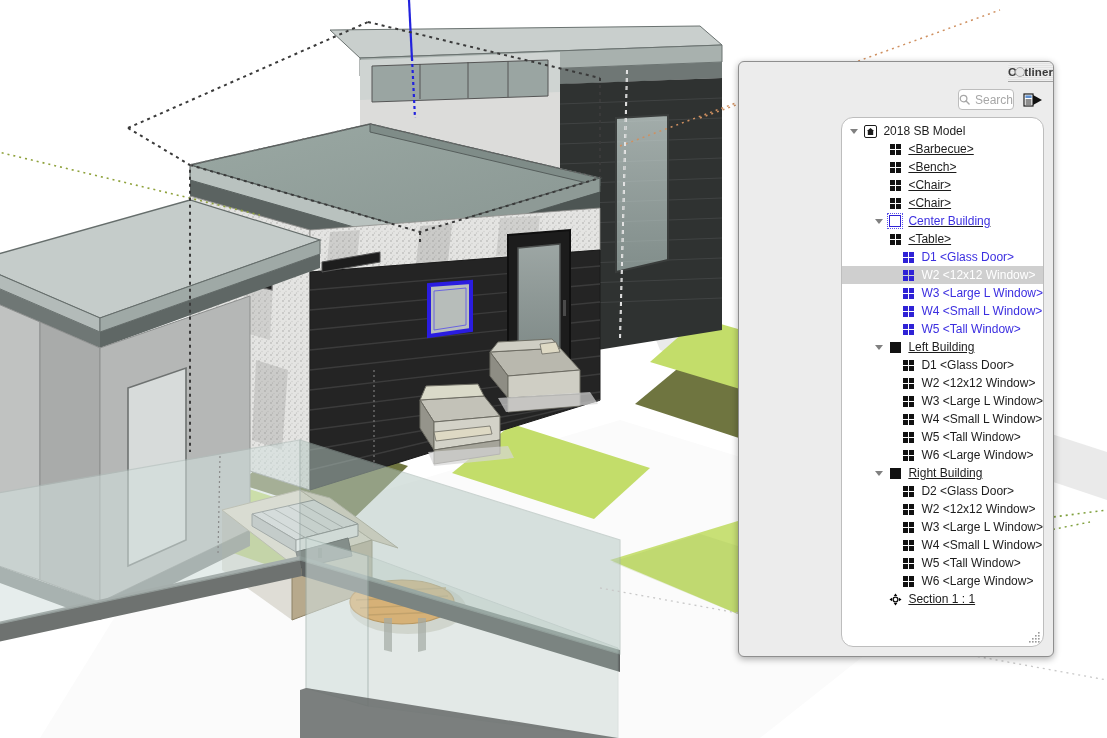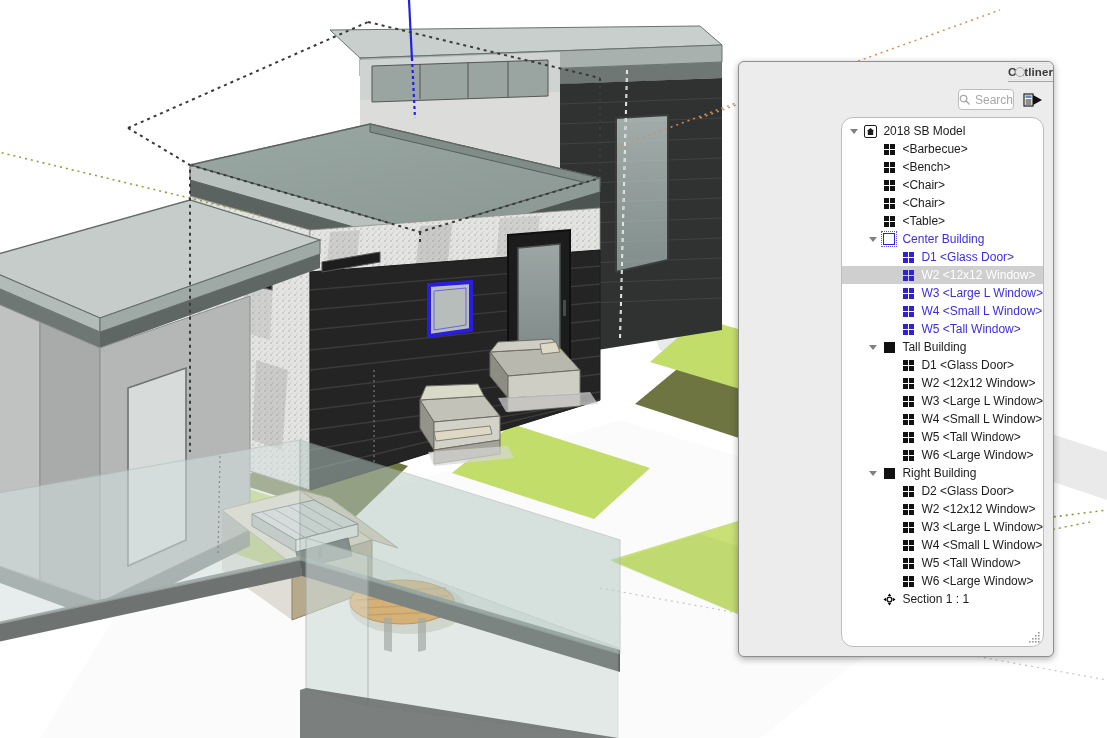--- a/index.html
+++ b/index.html
@@ -135,21 +135,21 @@
   }
   .ico-home {
     width: 13px; height: 13px;
     border: 1px solid #1c1c1c;
     border-radius: 2px;
     display: flex; align-items: center; justify-content: center;
   }
 
   
   .ind-0 { padding-left: 4px; }
-  .ind-1 { padding-left: 23px; }
+  .ind-1 { padding-left: 29px; text-decoration: underline; }
   .ind-2 { padding-left: 42px; }
 
   .resize-grip {
     position: absolute; right: 2px; bottom: 2px;
     width: 13px; height: 13px;
   }
 </style>
 </head>
 <body>
 
@@ -511,43 +511,43 @@
             <span class="ico">
               <span class="ico-comp">
                 <i></i>
                 <i></i>
                 <i></i>
                 <i></i>
               </span>
             </span>
             <span class="label">&lt;Chair&gt;</span>
           </div>
-          <div class="row ind-1">
-            <span class="disc empty">
-              <span class="tri"></span>
-            </span>
-            <span class="ico">
-              <span class="ico-comp">
-                <i></i>
-                <i></i>
-                <i></i>
-                <i></i>
-              </span>
-            </span>
-            <span class="label">&lt;Table&gt;</span>
-          </div>
           <div class="row ind-1 blue">
             <span class="disc">
               <span class="tri"></span>
             </span>
             <span class="ico">
               <span class="ico-group-open"></span>
             </span>
             <span class="label">Center Building</span>
           </div>
+          <div class="row ind-1">
+            <span class="disc empty">
+              <span class="tri"></span>
+            </span>
+            <span class="ico">
+              <span class="ico-comp">
+                <i></i>
+                <i></i>
+                <i></i>
+                <i></i>
+              </span>
+            </span>
+            <span class="label">&lt;Table&gt;</span>
+          </div>
           <div class="row ind-2 blue">
             <span class="disc empty">
               <span class="tri"></span>
             </span>
             <span class="ico">
               <span class="ico-comp blue">
                 <i></i>
                 <i></i>
                 <i></i>
                 <i></i>
@@ -611,21 +611,21 @@
             </span>
             <span class="label">W5 &lt;Tall Window&gt;</span>
           </div>
           <div class="row ind-1">
             <span class="disc">
               <span class="tri"></span>
             </span>
             <span class="ico">
               <span class="ico-group"></span>
             </span>
-            <span class="label">Tall Building</span>
+            <span class="label">Left Building</span>
           </div>
           <div class="row ind-2">
             <span class="disc empty">
               <span class="tri"></span>
             </span>
             <span class="ico">
               <span class="ico-comp">
                 <i></i>
                 <i></i>
                 <i></i>

